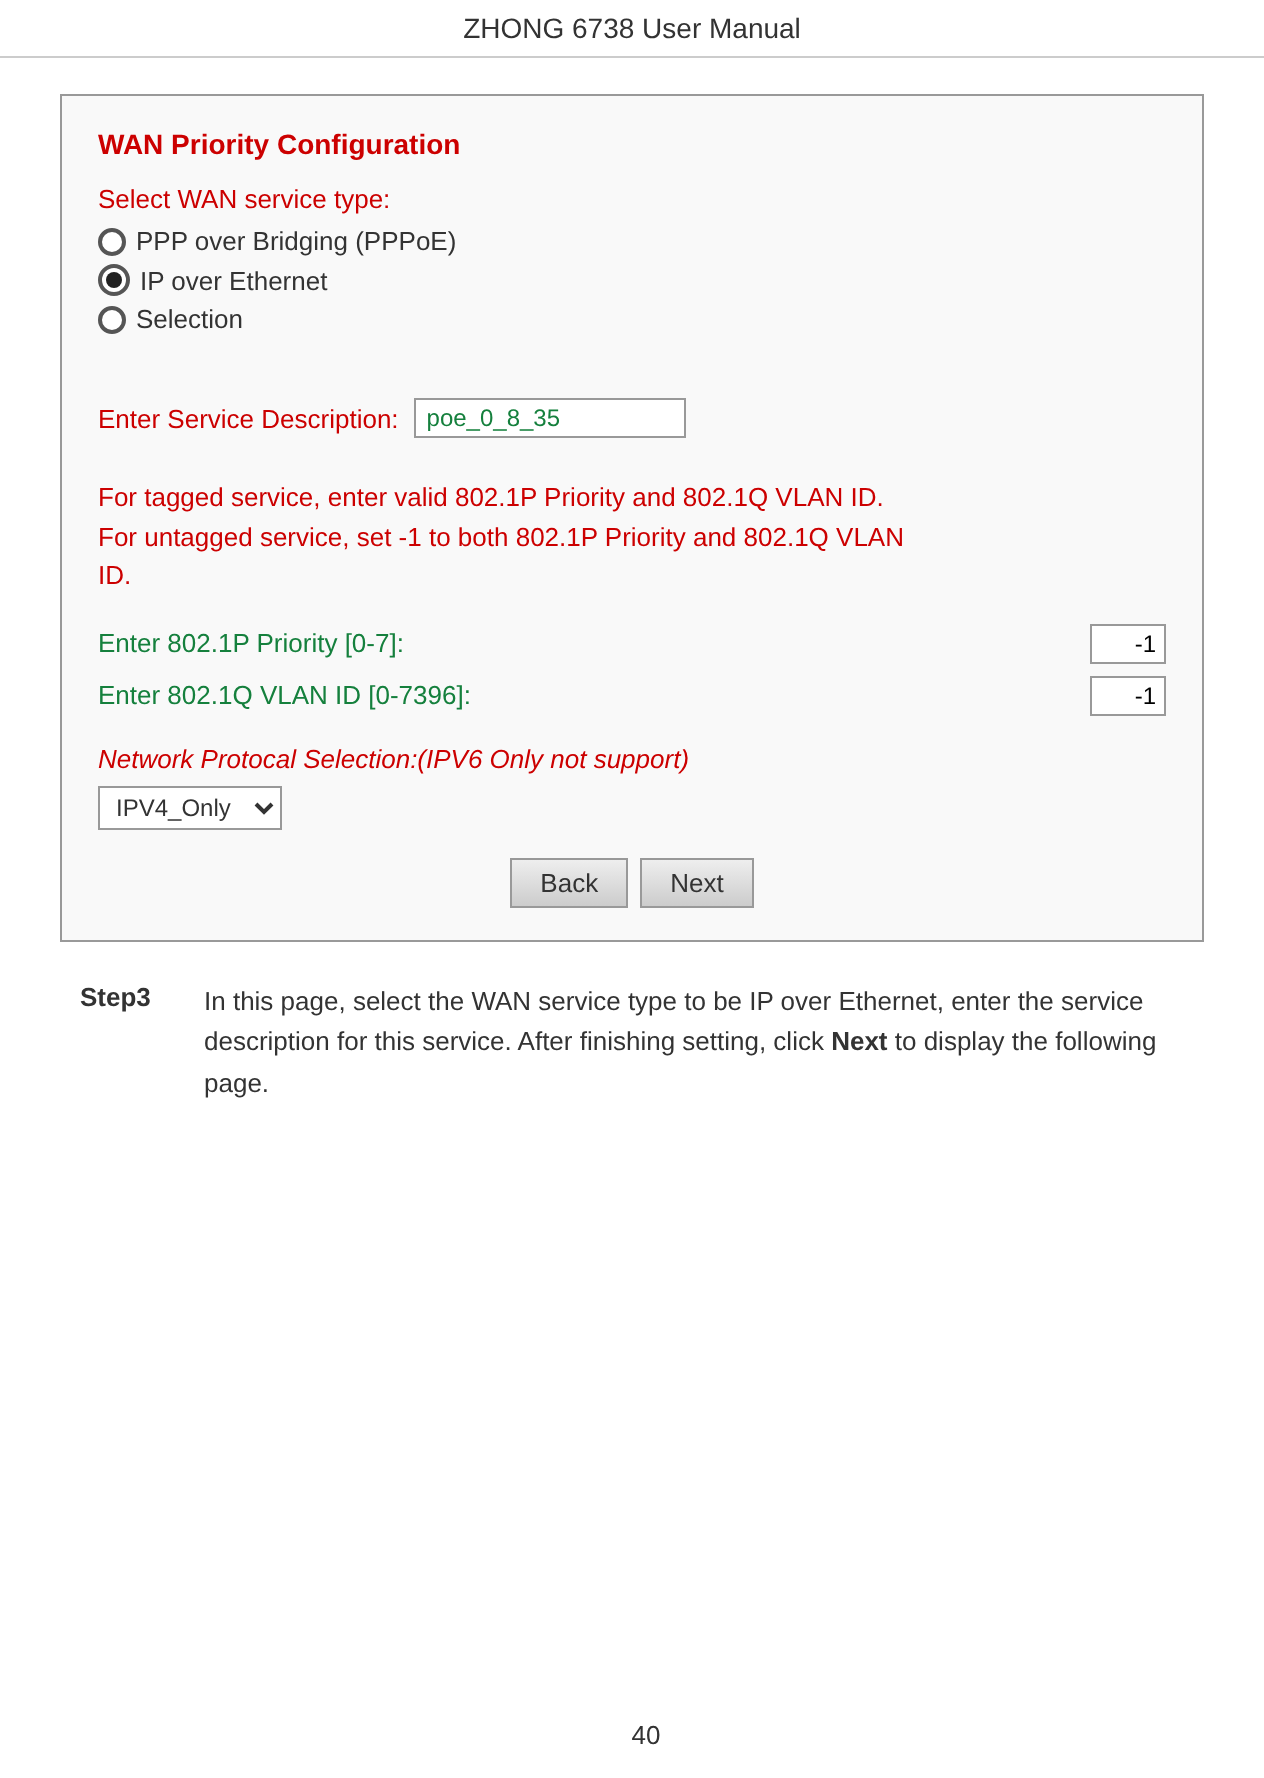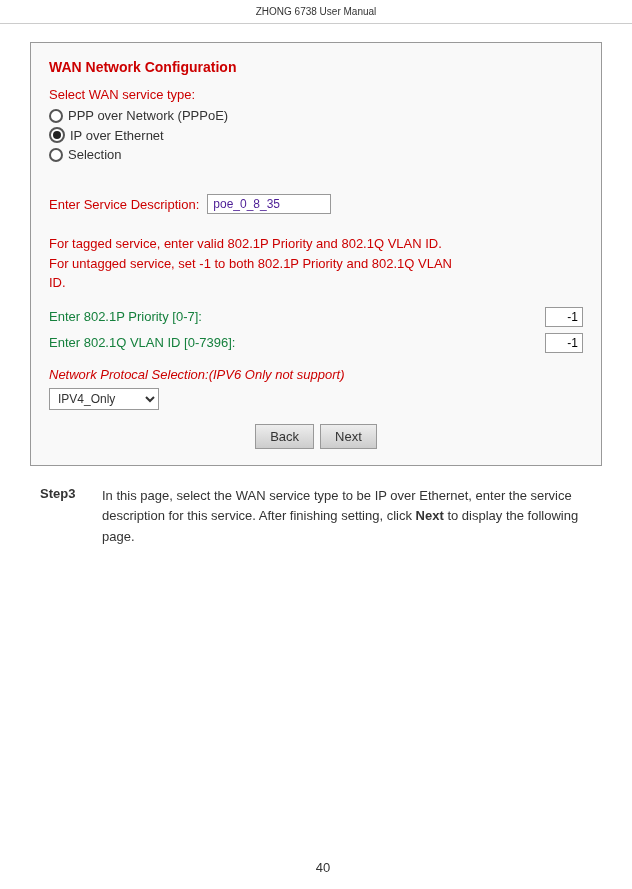--- a/index.html
+++ b/index.html
@@ -11,21 +11,21 @@
       background: #fff;
       color: #333;
       position: relative;
       overflow: hidden;
     }
 
     
     .page-title-bar {
       text-align: center;
       padding: 6px 0 6px 0;
-      font-size: 10px;
+      font-size: 14px;
       font-weight: normal;
       border-bottom: 1px solid #ccc;
     }
 
     
     .main-content {
       padding: 18px 30px 20px 30px;
     }
 
     
@@ -107,23 +107,23 @@
     .service-desc-label {
       color: #c00;
       font-size: 13px;
       white-space: nowrap;
     }
 
     .service-desc-input {
       border: 1px solid #999;
       padding: 2px 5px;
       font-size: 12px;
-      width: 124px;
-      background: #fff;
-      color: #4c1d95;
+      width: 136px;
+      background: #fff;
+      color: #15803d;
     }
 
     .spacer2 {
       height: 16px;
     }
 
     .tagged-info {
       color: #c00;
       font-size: 13px;
       line-height: 1.5;
@@ -164,21 +164,21 @@
       align-items: center;
       gap: 4px;
       margin-bottom: 14px;
     }
 
     .proto-select {
       border: 1px solid #999;
       padding: 2px 4px;
       font-size: 12px;
       background: #fff;
-      width: 110px;
+      width: 92px;
       color: #333;
     }
 
     .button-row {
       display: flex;
       justify-content: center;
       gap: 6px;
     }
 
     .btn {
@@ -230,27 +230,27 @@
 <body>
 
 <div class="page-title-bar">
   <span>ZHONG 6738 User Manual</span>
 </div>
 
 <div class="main-content">
 
   <div class="ui-panel">
 
-    <div class="panel-title">WAN Network Configuration</div>
+    <div class="panel-title">WAN Priority Configuration</div>
 
     <div class="select-wan-label">Select WAN service type:</div>
 
     <div class="radio-group">
       <span class="radio-unselected"></span>
-      <label>PPP over Network (PPPoE)</label>
+      <label>PPP over Bridging (PPPoE)</label>
     </div>
 
     <div class="ip-ethernet-row">
       <span class="ip-ethernet-selected-icon">
         <span class="inner-dot"></span>
       </span>
       <label>IP over Ethernet</label>
     </div>
 
     <div class="radio-group">

